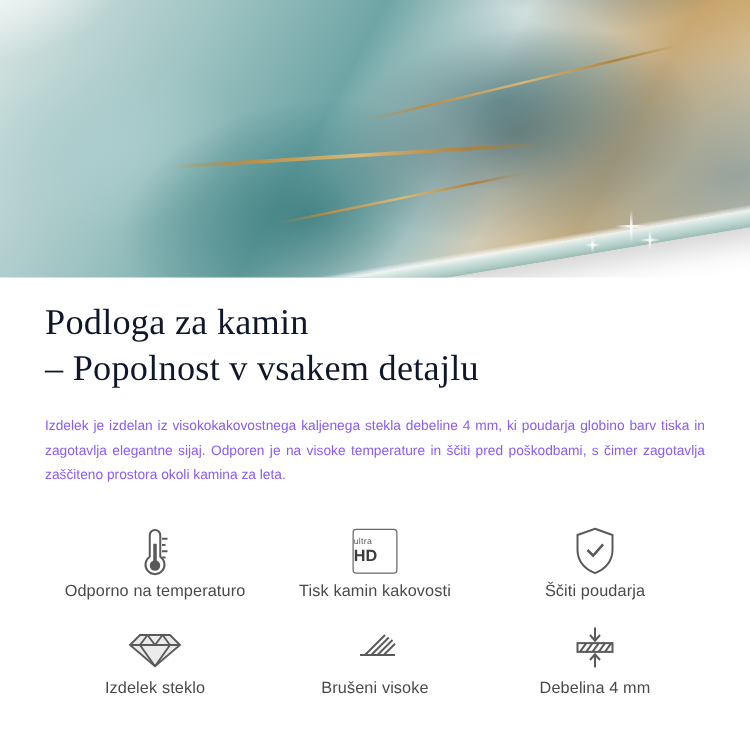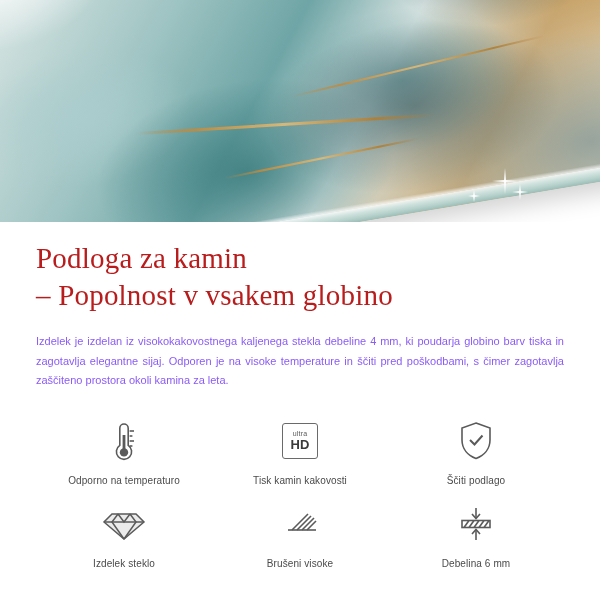--- a/index.html
+++ b/index.html
@@ -134,21 +134,21 @@
   .content {
     position: relative;
     padding: 0 36px;
   }
   .headline {
     margin: 18px 0 0 0;
     font-family: "Liberation Serif", serif;
     font-weight: 400;
     font-size: 29px;
     line-height: 1.28;
-    color: #b91c1c;
+    color: #0f172a;
     letter-spacing: 0.2px;
   }
   .headline .line2 {
     display: block;
   }
   .body-copy {
     margin: 18px 0 0 0;
     font-size: 11px;
     line-height: 1.78;
     color: #8b5cf6;
@@ -169,34 +169,33 @@
     align-items: center;
     justify-content: flex-start;
   }
   .feature-icon {
     height: 48px;
     display: flex;
     align-items: center;
     justify-content: center;
   }
   .feature-label {
-    margin-top: 10px;
-    font-size: 10px;
+    font-size: 13px;
     color: #4a4a4a;
     text-align: center;
     letter-spacing: 0.1px;
   }
   .ultrahd {
     width: 34px;
     height: 34px;
     border: 1.6px solid #6a6a6a;
     border-radius: 3px;
     display: flex;
     flex-direction: column;
-    align-items: center;
+    align-items: flex-start;
     justify-content: center;
     line-height: 1;
   }
   .ultrahd .u-top {
     font-size: 7px;
     color: #5a5a5a;
     letter-spacing: 0.2px;
   }
   .ultrahd .u-bot {
     font-size: 13px;
@@ -225,21 +224,21 @@
     </div>
     <div class="sparkle s1"></div>
     <div class="sparkle s2"></div>
     <div class="sparkle s3"></div>
   </div>
 
   <div class="content">
 
     <h1 class="headline">
       <span>Podloga za kamin</span>
-      <span class="line2">– Popolnost v vsakem globino</span>
+      <span class="line2">– Popolnost v vsakem detajlu</span>
     </h1>
 
     <p class="body-copy">Izdelek je izdelan iz visokokakovostnega kaljenega stekla debeline 4 mm, ki poudarja globino barv tiska in zagotavlja elegantne sijaj. Odporen je na visoke temperature in ščiti pred poškodbami, s čimer zagotavlja zaščiteno prostora okoli kamina za leta.</p>
 
     <div class="features">
 
       <div class="feature">
         <div class="feature-icon">
           <svg width="44" height="46" viewBox="0 0 44 46" fill="none" stroke="#5a5a5a" stroke-width="1.6">
             <path d="M22 6 a4.2 4.2 0 0 1 4.2 4.2 v17.2 a7.6 7.6 0 1 1 -8.4 0 v-17.2 A4.2 4.2 0 0 1 22 6 z"></path>
@@ -264,21 +263,21 @@
         <div class="feature-label">Tisk kamin kakovosti</div>
       </div>
 
       <div class="feature">
         <div class="feature-icon">
           <svg width="42" height="46" viewBox="0 0 42 46" fill="none" stroke="#5a5a5a" stroke-width="1.6">
             <path d="M21 5 L35 10 v12 c0 9-6 15.5-14 18.5 C13 37.5 7 31 7 22 V10 z"></path>
             <polyline points="15,22 19.5,26.5 27.5,17.5" stroke-width="2"></polyline>
           </svg>
         </div>
-        <div class="feature-label">Ščiti podlago</div>
+        <div class="feature-label">Ščiti poudarja</div>
       </div>
 
       <div class="feature">
         <div class="feature-icon">
           <svg width="46" height="42" viewBox="0 0 46 42" fill="none" stroke="#5a5a5a" stroke-width="1.5">
             <path d="M11 11 h24 l8 8 -20 17 -20 -17 z" fill="#5a5a5a" fill-opacity="0.12"></path>
             <path d="M3 19 h40"></path>
             <path d="M17 11 l-6 8 12 17"></path>
             <path d="M29 11 l6 8 -12 17"></path>
             <path d="M17 11 l6 8 6 -8"></path>
@@ -308,18 +307,18 @@
             <rect x="8" y="18.5" width="28" height="7"></rect>
             <line x1="10" y1="25.5" x2="15" y2="18.5"></line>
             <line x1="15" y1="25.5" x2="20" y2="18.5"></line>
             <line x1="20" y1="25.5" x2="25" y2="18.5"></line>
             <line x1="25" y1="25.5" x2="30" y2="18.5"></line>
             <line x1="30" y1="25.5" x2="35" y2="18.5"></line>
             <line x1="22" y1="38" x2="22" y2="28"></line>
             <polyline points="18,32 22,27.5 26,32"></polyline>
           </svg>
         </div>
-        <div class="feature-label">Debelina 6 mm</div>
+        <div class="feature-label">Debelina 4 mm</div>
       </div>
 
     </div>
   </div>
 </div>
 
 </body></html>

